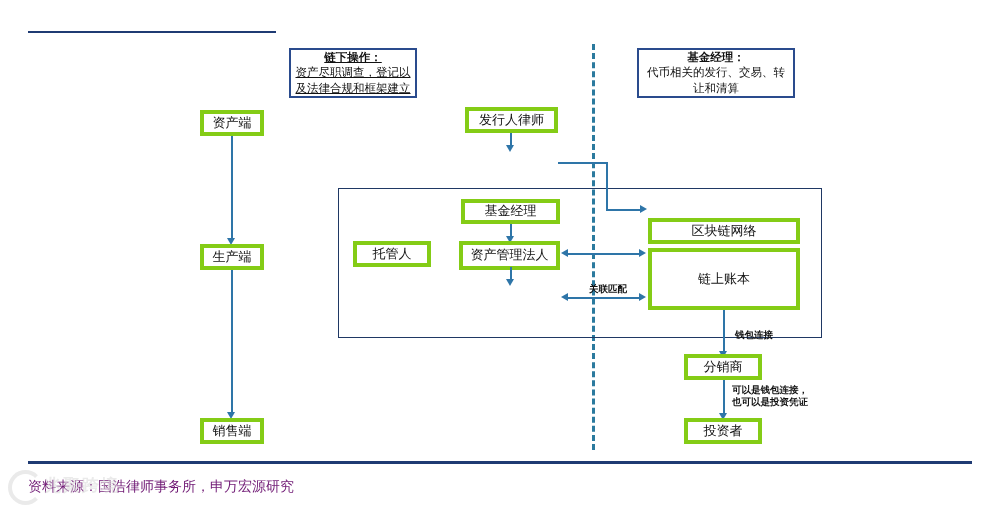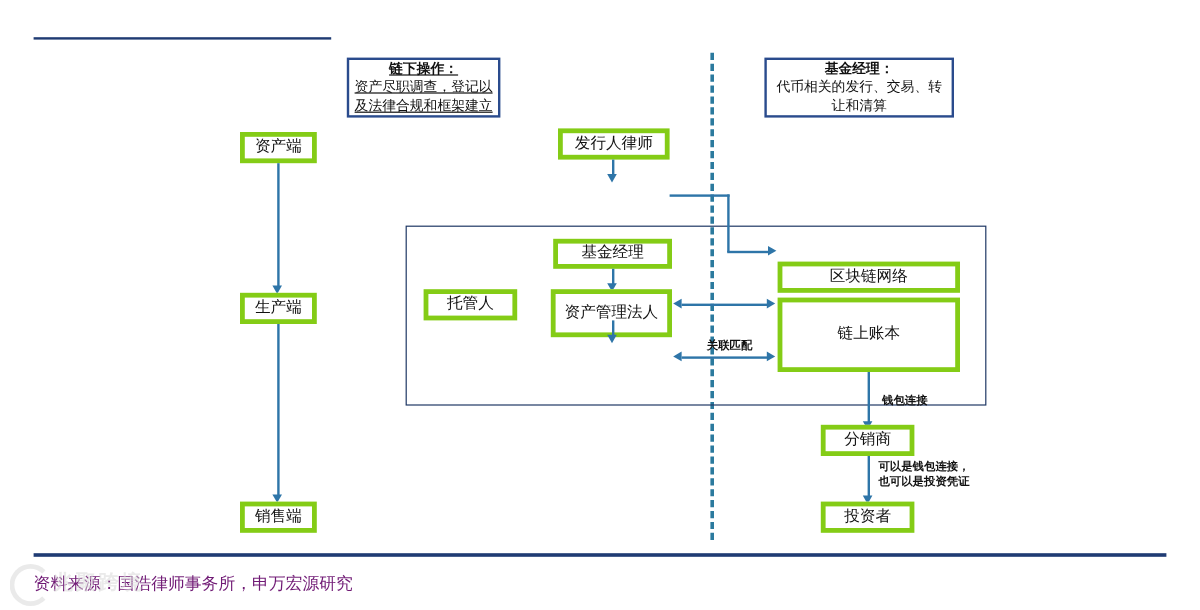--- a/index.html
+++ b/index.html
@@ -143,21 +143,21 @@
   <div class="node" style="left:461px;top:199px;width:99px;height:25px;">
     <span>基金经理</span>
   </div>
   <div class="ln v" style="left:510px;top:224px;height:14px;"></div>
   <div class="arw down" style="left:506px;top:236px;"></div>
 
   <div class="node" style="left:353px;top:241px;width:78px;height:26px;">
     <span>托管人</span>
   </div>
 
-  <div class="node" style="left:459px;top:241px;width:101px;height:40px;">
+  <div class="node" style="left:459px;top:241px;width:101px;height:29px;">
     <span>资产管理法人</span>
   </div>
   <div class="ln v" style="left:510px;top:267px;height:14px;"></div>
   <div class="arw down" style="left:506px;top:279px;"></div>
 
 
   <div class="node" style="left:648px;top:198px;width:152px;height:26px;margin-top:20px;">
     <span>区块链网络</span>
   </div>
 

